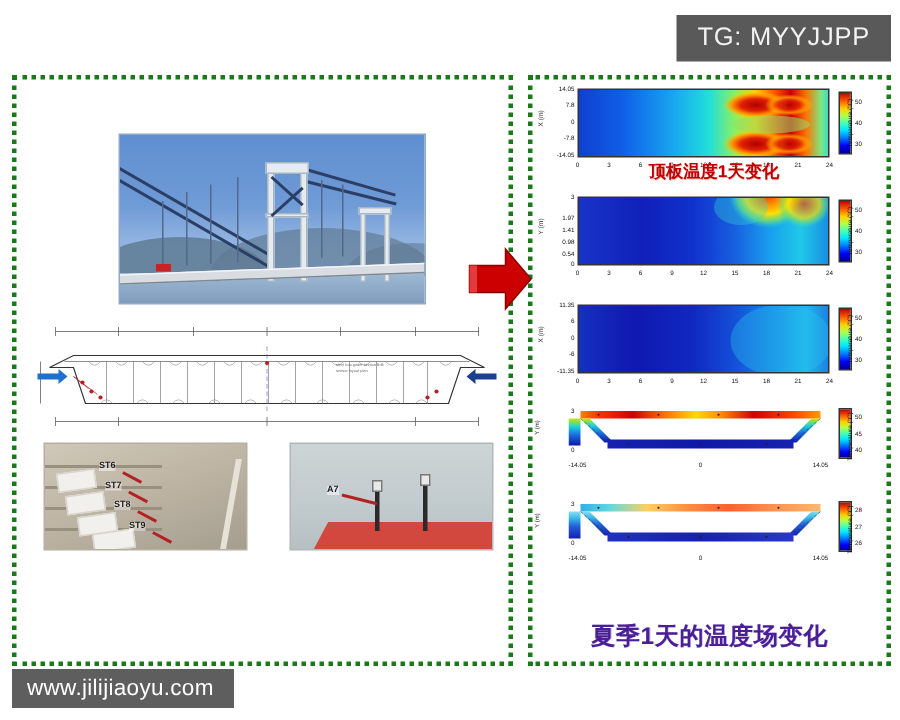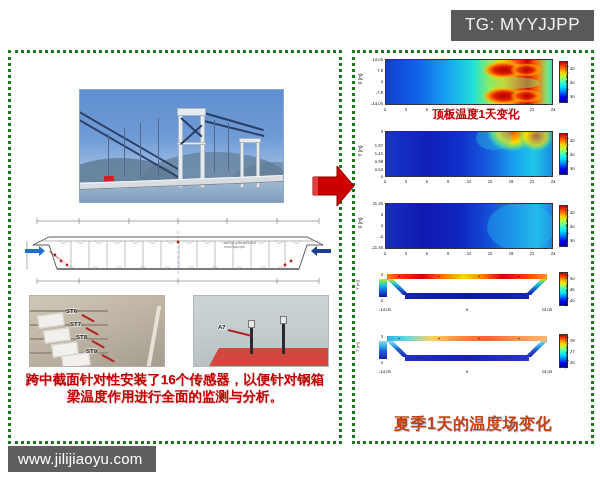--- a/index.html
+++ b/index.html
@@ -225,21 +225,21 @@
     color: #c00000;
     font-weight: bold;
     font-size: 11.5px;
     text-shadow: .4px .4px 0 #efbdbd;
     white-space: nowrap;
   }
   #right-title {
     position: absolute;
     left: 0; right: 0; bottom: 6px;
     text-align: center;
-    color: #c2410c;
+    color: #4c1d95;
     font-weight: bold;
     font-size: 16px;
     letter-spacing: .5px;
     text-shadow: .6px .6px 0 #b9c1ef;
   }
   .sec-plot { position: absolute; }
 </style>
 </head>
 <body>
 
@@ -404,21 +404,20 @@
   <div id="photo-deck">
     <div class="red-floor"></div>
     <div class="mast" style="left:56px; height:34px;"></div>
     <div class="mast-head" style="left:54px; top:24px;"></div>
     <div class="mast" style="left:88px; height:38px;"></div>
     <div class="mast-head" style="left:86px; top:20px;"></div>
     <div class="st-label" style="left:24px; top:28px;">A7</div>
     <div class="st-arrow" style="left:34px; top:33px; width:24px; transform:rotate(14deg);"></div>
   </div>
 
-  <div id="sensor-caption">跨中截面针对性安装了16个传感器，以便针对钢箱梁温度作用进行全面的监测与分析。</div>
 </div>
 
 <div id="flow-arrow">
   <svg width="44" height="46" viewBox="0 0 44 46">
     <polygon points="2,14 26,14 26,3 43,23 26,43 26,32 2,32" fill="#cc0000" stroke="#8a0000" stroke-width="1"></polygon>
     <polygon points="2,14 7,14 7,32 2,32" fill="#e23c3c"></polygon>
   </svg>
 </div>
 
 <div id="right-panel" class="panel">

